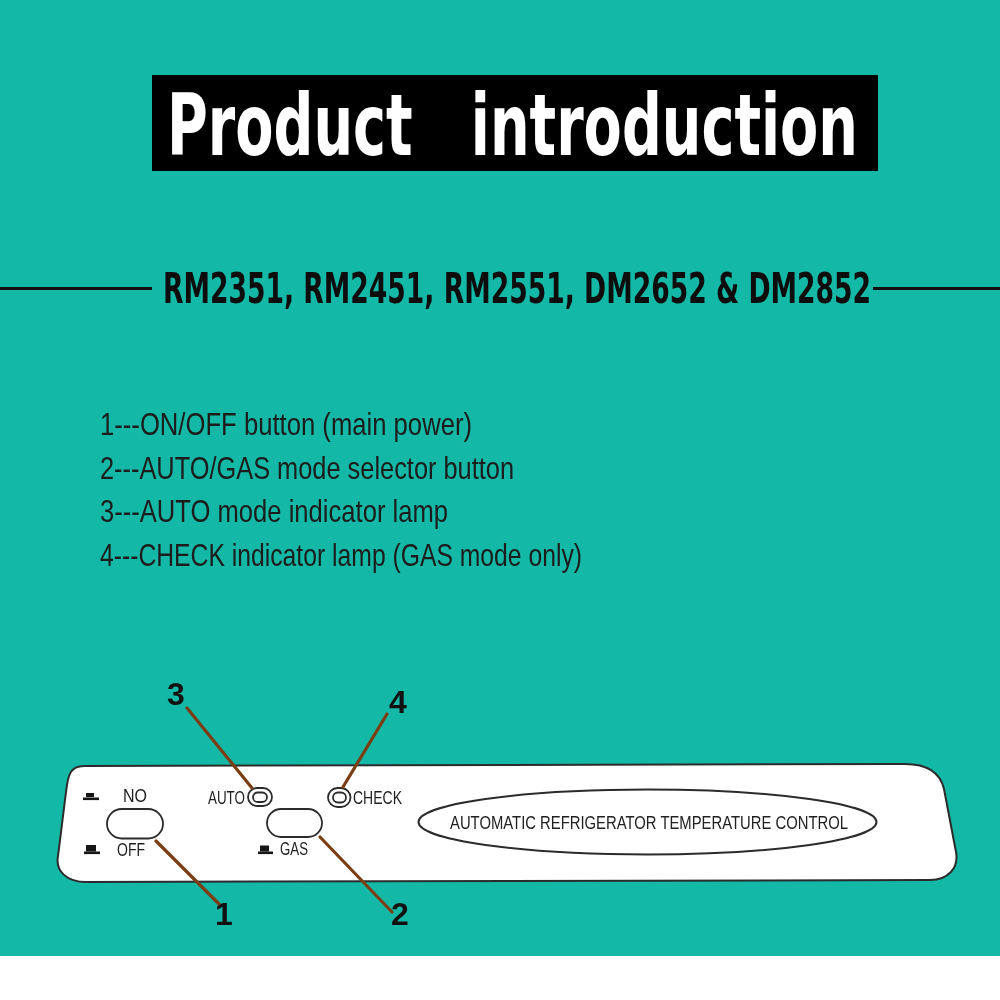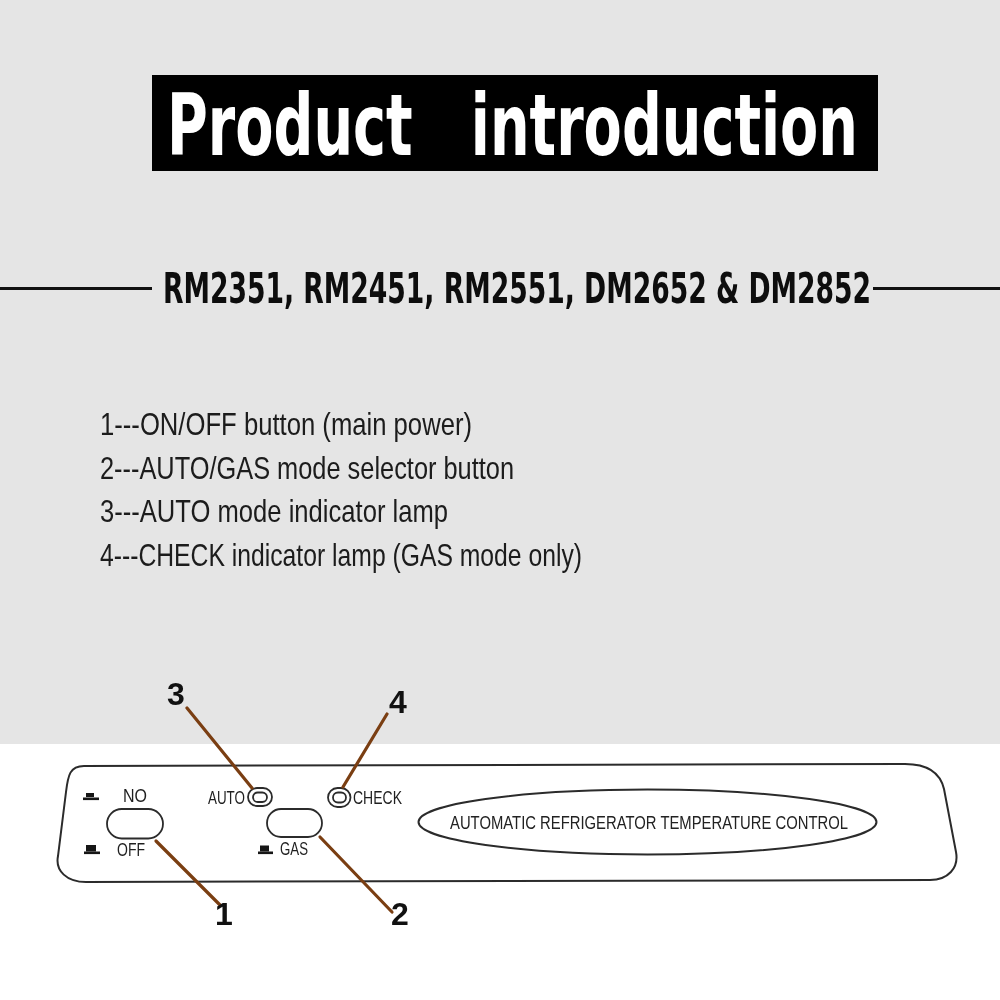--- a/index.html
+++ b/index.html
@@ -8,22 +8,22 @@
     padding: 0;
     background: #ffffff;
     width: 1000px;
     height: 1000px;
     overflow: hidden;
     font-family: "Liberation Sans", sans-serif;
   }
   #stage {
     position: relative;
     width: 1000px;
-    height: 744px;
-    background: #e5e5e5;
+    height: 956px;
+    background: #14b8a6;
   }
   svg { display: block; }
   svg text { font-family: "Liberation Sans", sans-serif; }
 
   .banner-text {
     font-family: "DejaVu Sans", sans-serif;
     font-weight: bold;
     font-size: 86px;
     white-space: pre;
   }

